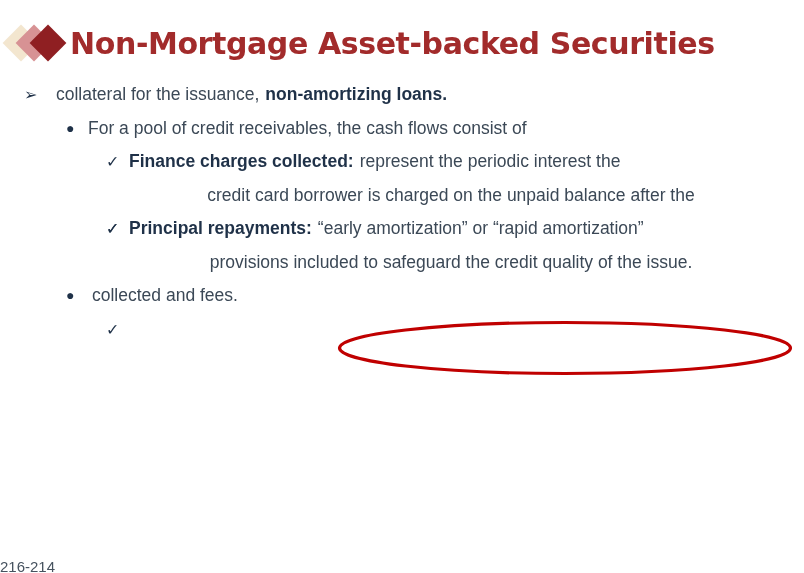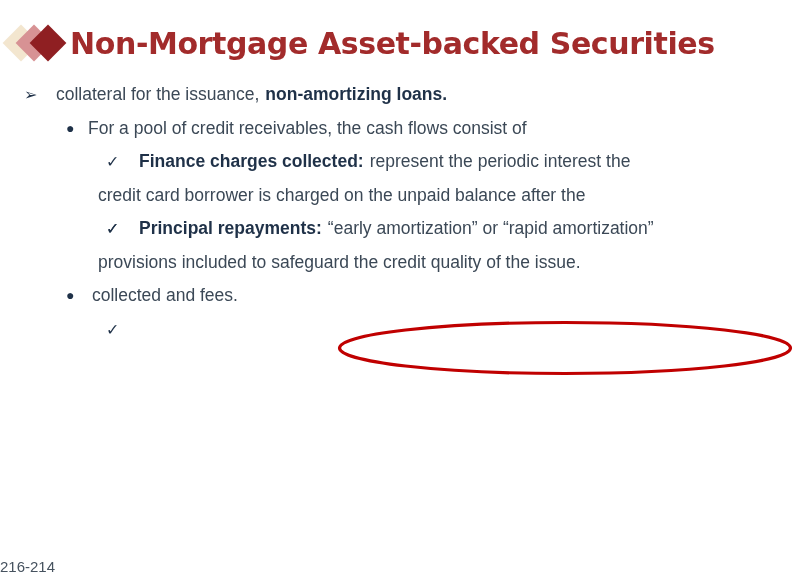--- a/index.html
+++ b/index.html
@@ -82,37 +82,37 @@
     color: #1f3148;
     font-weight: bold;
   }
 
   
   .lvl1 { padding-left: 24px; }   
   .lvl1-cont { padding-left: 56px; }
   .lvl2 { padding-left: 66px; }   
   .lvl2-cont { padding-left: 92px; }
   .lvl3 { padding-left: 106px; }  
-  .lvl3-cont { padding-left: 98px; }
+  .lvl3-cont { padding-left: 98px; text-align: center; }
 
   .marker {
     position: absolute;
     left: 0;
     top: 0;
     width: 1.2em;
     text-align: left;
     color: #1f3148;
   }
   .lvl1 .marker { left: 24px; font-size: 16px; }
   .lvl2 .marker { left: 66px; font-size: 14px; }
   .lvl3 .marker { left: 106px; font-size: 16px; }
 
   .lvl1 .txt { margin-left: 25px; }
   .lvl2 .txt { margin-left: 22px; margin-top: 44px; }
-  .lvl3 .txt { margin-left: 33px; }
+  .lvl3 .txt { margin-left: 23px; }
 
   .gap { display: inline-block; width: 6px; }
 
   
   .annot-ellipse {
     position: absolute;
     left: 337px;
     top: 320px;
     width: 456px;
     height: 56px;

